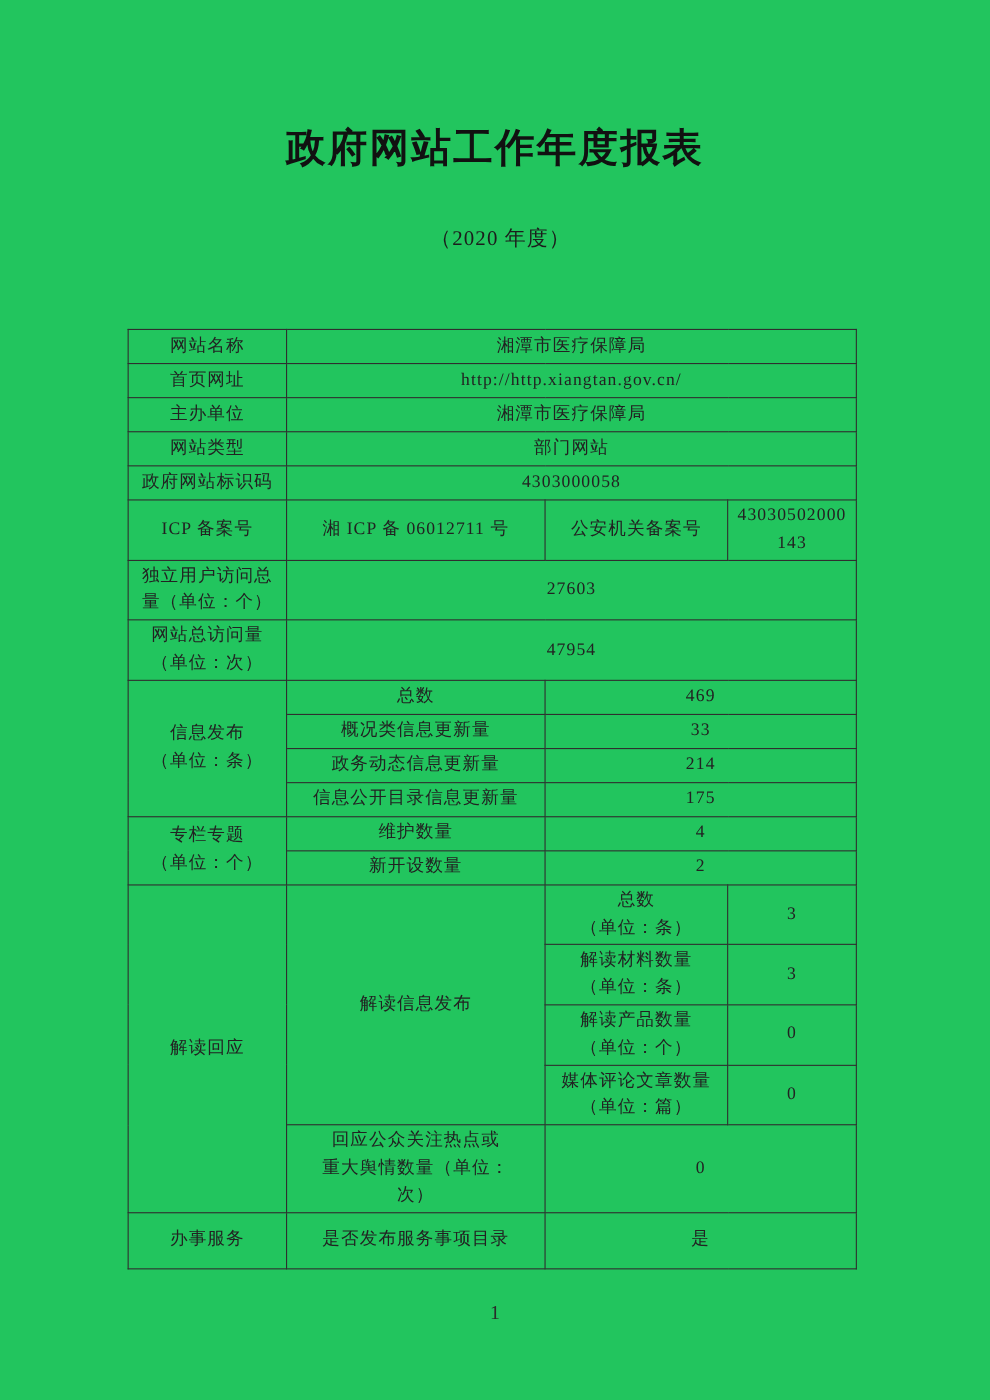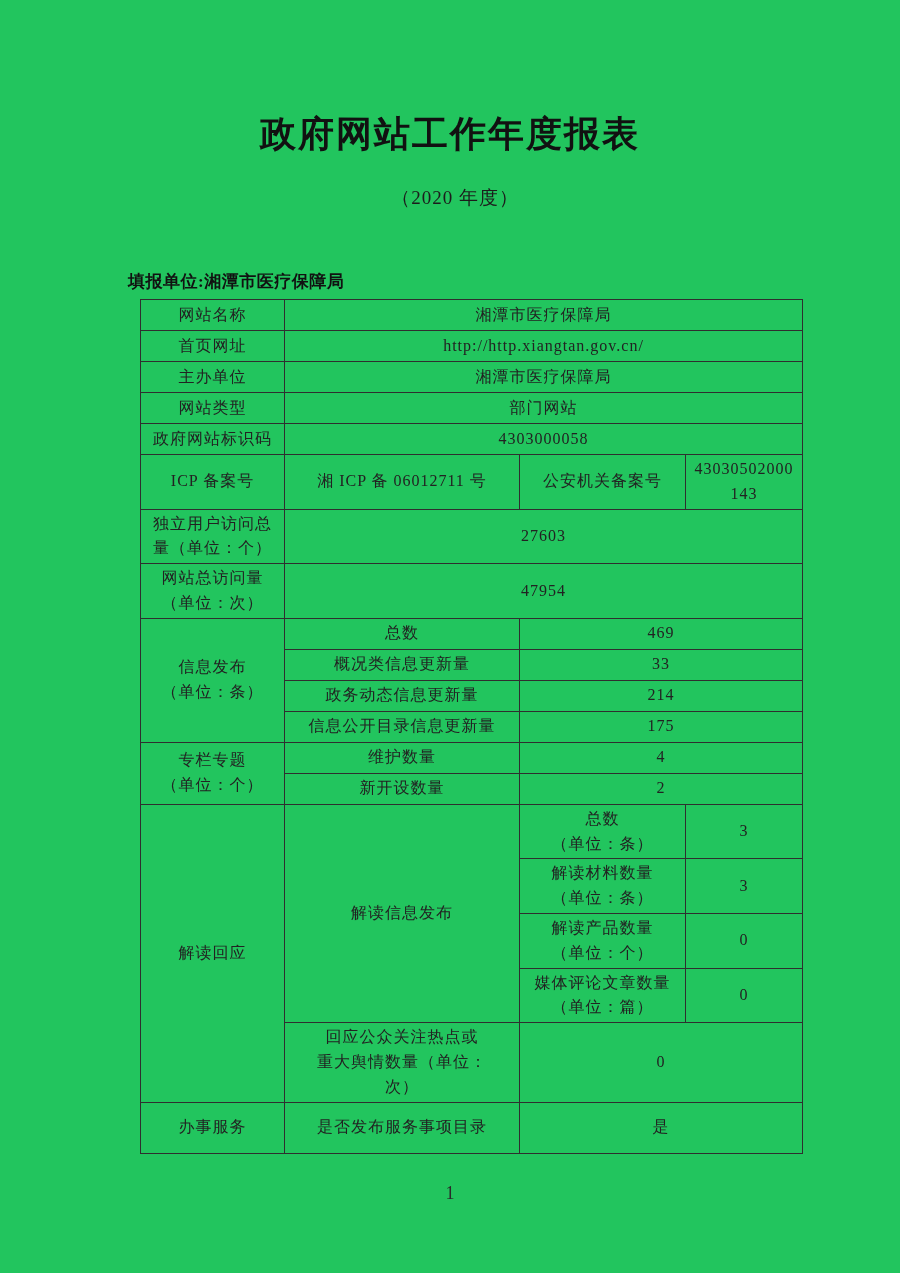--- a/index.html
+++ b/index.html
@@ -16,38 +16,38 @@
     position: absolute;
     top: 110px; left: 0; right: 0;
     text-align: center;
     font-size: 36px;
     font-weight: 700;
     letter-spacing: 2px;
     color: #111111;
   }
   .doc-subtitle {
     position: absolute;
-    top: 185px; left: 0; right: 0;
+    top: 204px; left: 0; right: 0;
     text-align: center;
     font-size: 19px;
     letter-spacing: 1px;
     color: #1c1c1c;
     margin-left: 10px;
   }
   .reporting-unit {
     position: absolute;
     top: 270px; left: 128px;
     font-size: 17px;
     font-weight: 700;
     letter-spacing: 0.5px;
     color: #111111;
   }
   table.report-table {
     position: absolute;
-    top: 299px; left: 140px;
+    top: 299px; left: 116px;
     width: 662px;
     border-collapse: collapse;
     table-layout: fixed;
   }
   table.report-table td {
     border: 1px solid #2f2f2f;
     text-align: center;
     vertical-align: middle;
     font-size: 16px;
     letter-spacing: 1px;
@@ -73,21 +73,20 @@
     color: #2a2a2a;
   }
 </style>
 </head>
 <body>
 
 <div class="page">
 
   <div class="doc-title">政府网站工作年度报表</div>
   <div class="doc-subtitle">（2020 年度）</div>
-  <div class="reporting-unit">填报单位:湘潭市医疗保障局</div>
 
   <table class="report-table">
     <colgroup>
       <col style="width:144px">
       <col style="width:235px">
       <col style="width:166px">
       <col style="width:117px">
     </colgroup>
     <tbody>
       <tr class="r31">

